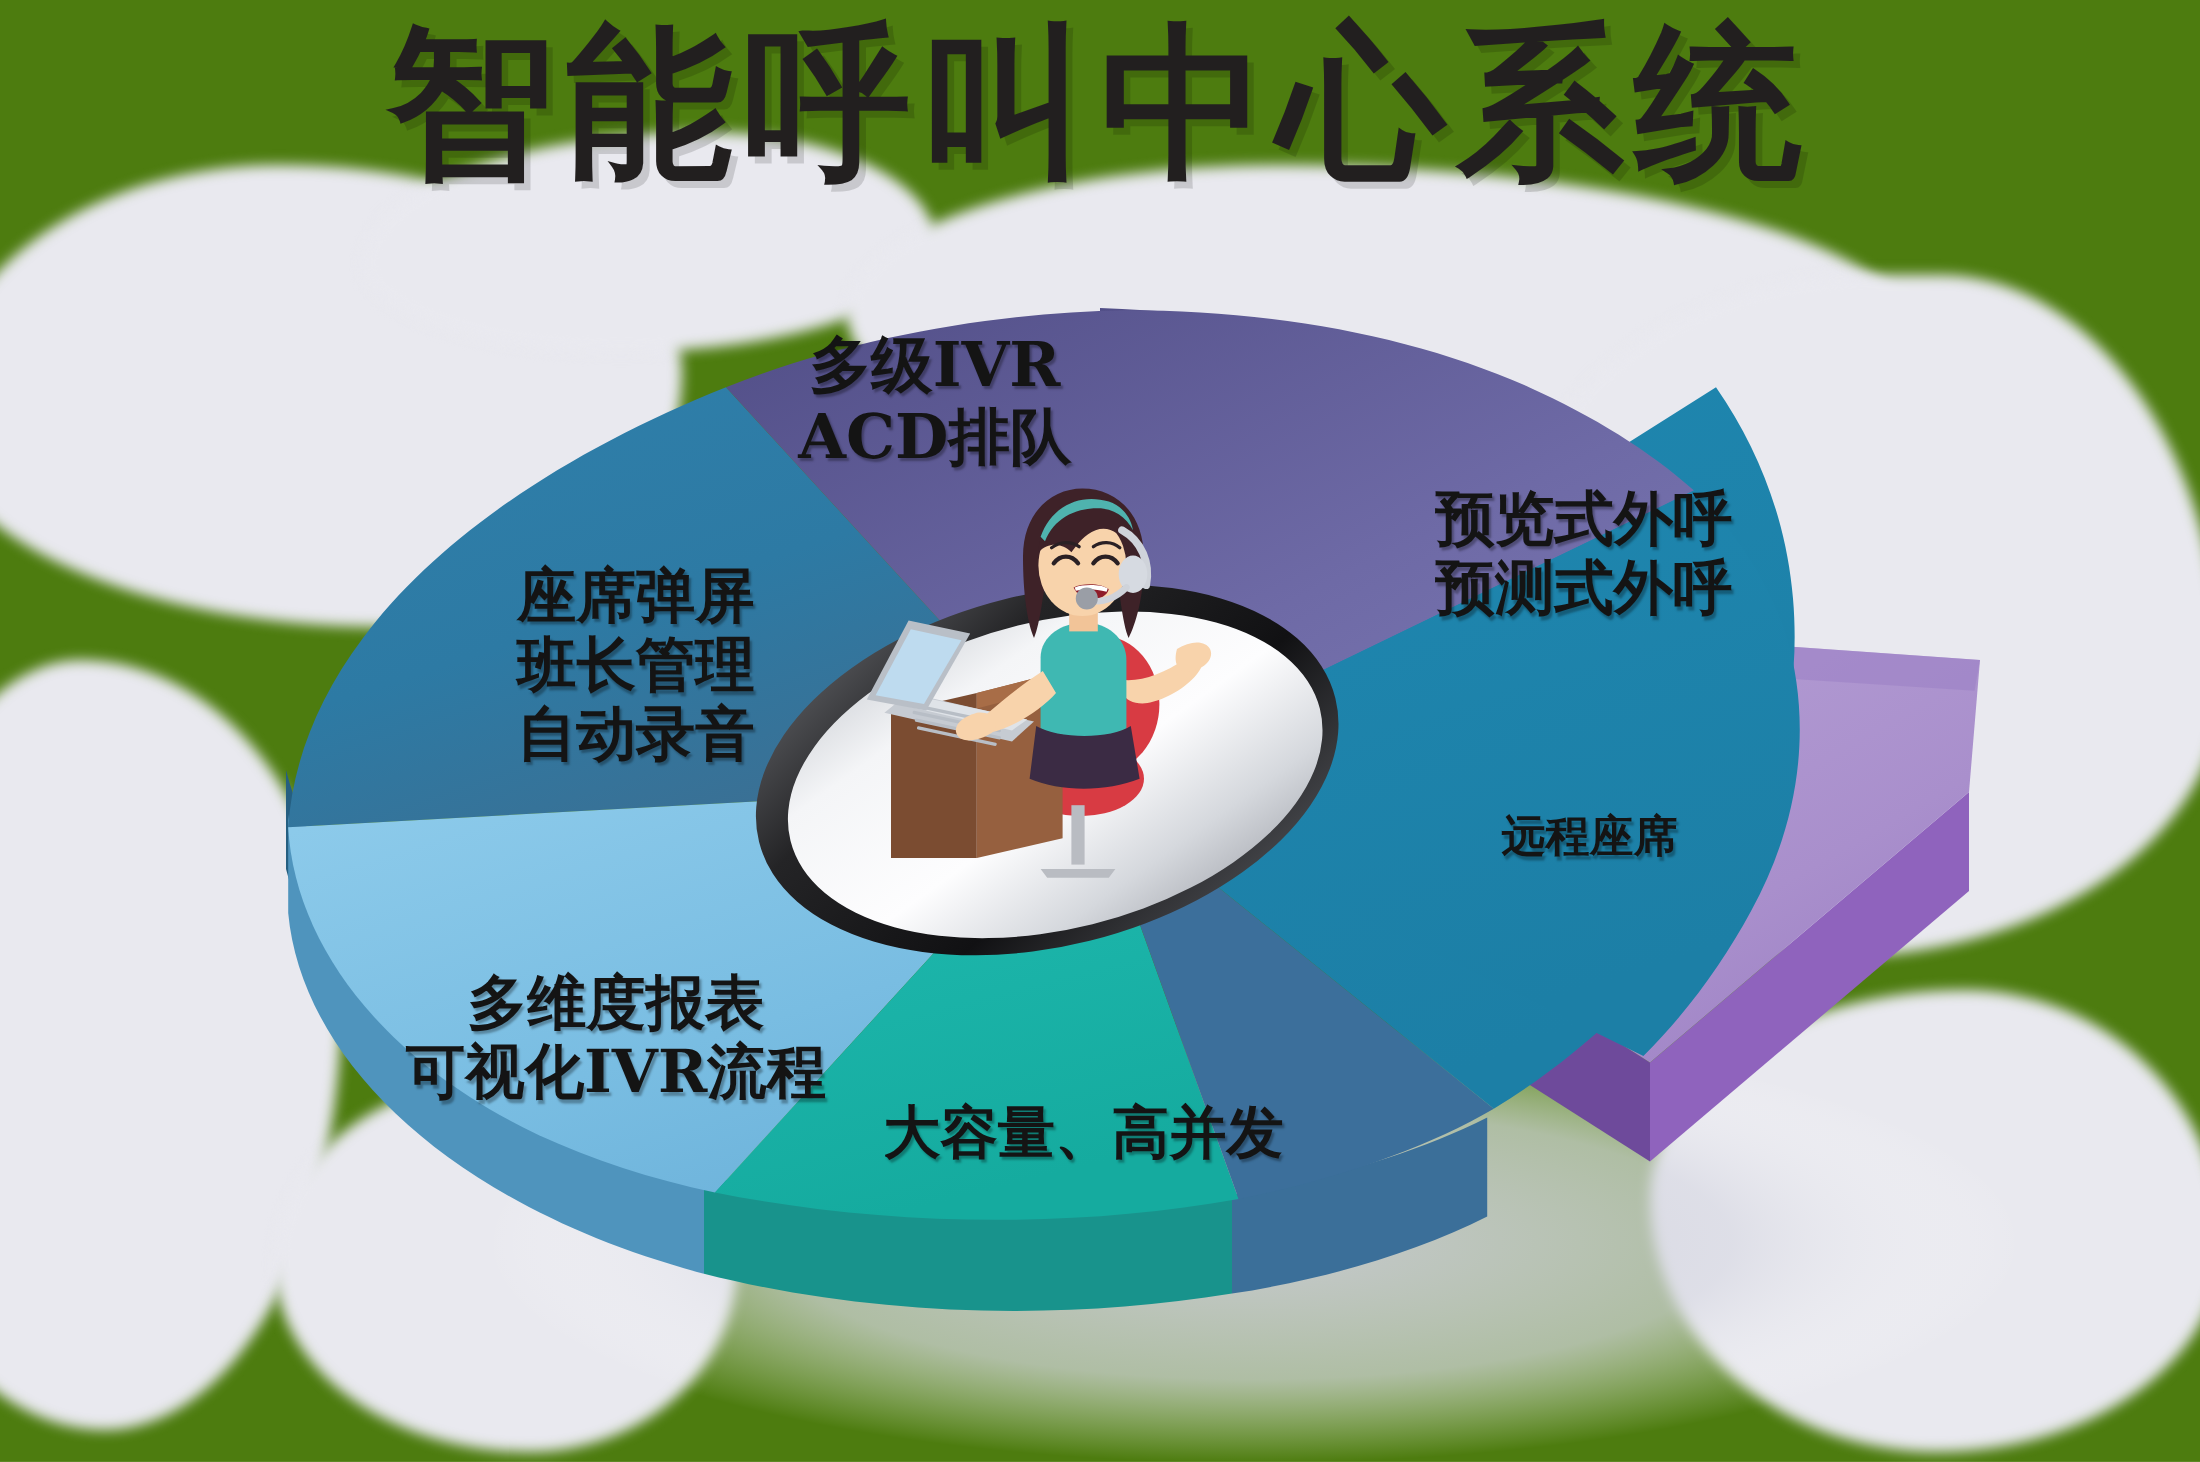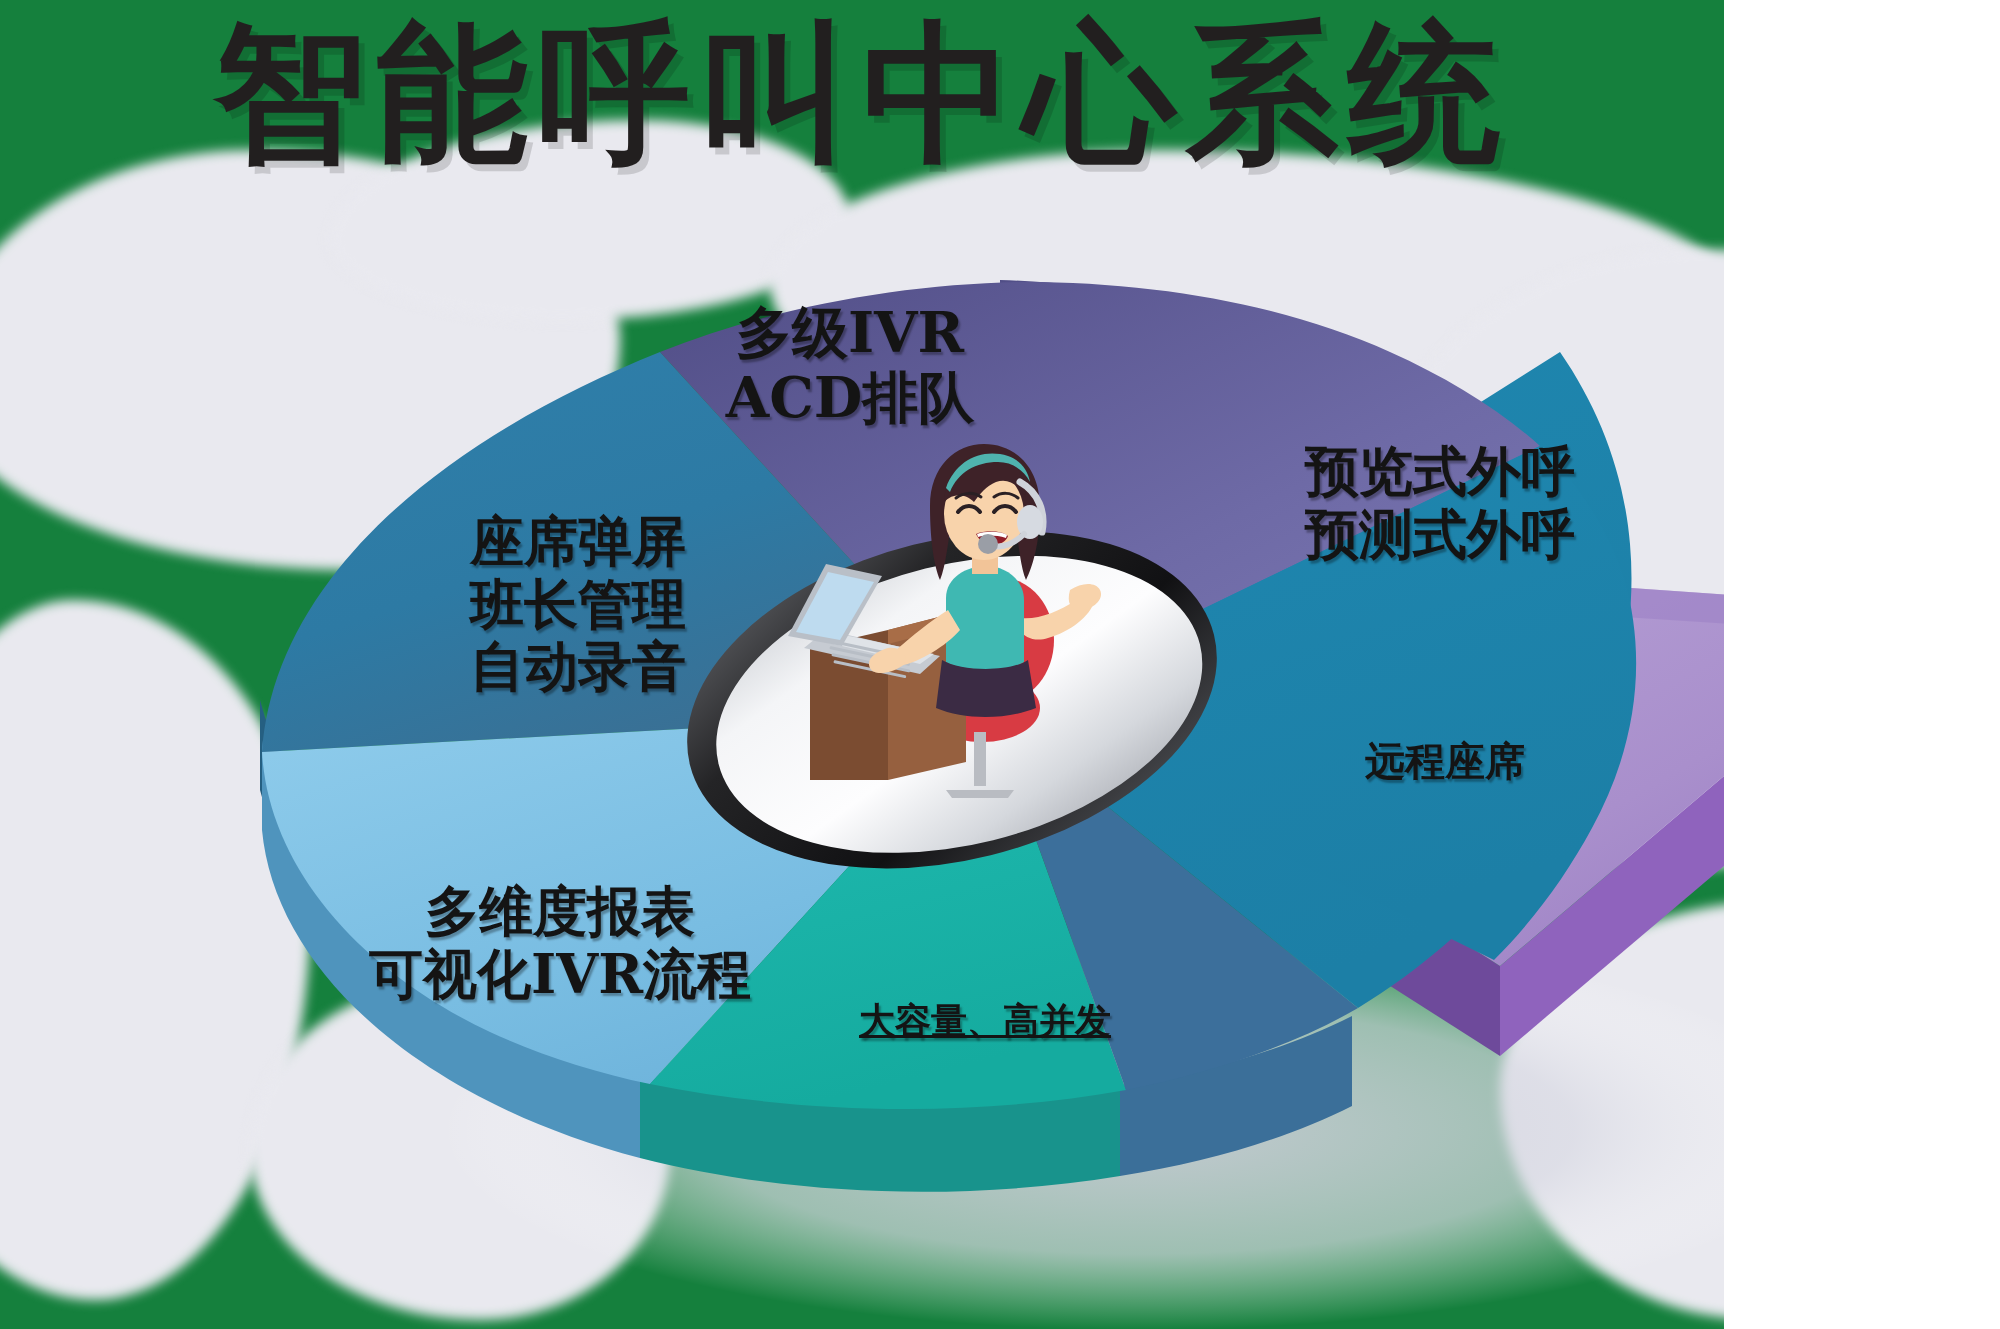--- a/index.html
+++ b/index.html
@@ -4,23 +4,23 @@
 <style>
   html, body {
     margin: 0; padding: 0;
     width: 2000px; height: 1329px;
     overflow: hidden;
     background: #ffffff;
     font-family: "Liberation Sans", "DejaVu Sans", sans-serif;
   }
   #stage {
     position: relative;
-    width: 1724px;
+    width: 2000px;
     height: 1329px;
-    background: #15803d;
+    background: #4d7c0f;
     overflow: hidden;
   }
 
   
   .bg-layer { position:absolute; inset:0; }
   .blob {
     position: absolute;
     background: #e9e9ef;
     border-radius: 48% 52% 44% 56% / 50% 46% 54% 50%;
     filter: blur(6px);
@@ -65,21 +65,21 @@
     white-space: nowrap;
     font-family: "DejaVu Serif", "Liberation Serif", serif;
   }
   .seg-label .ln { display:block; }
 
   #lbl-top    { left: 850px;  top: 300px;  font-size: 56px; transform: translateX(-50%); }
   #lbl-right  { left: 1440px; top: 440px;  font-size: 54px; transform: translateX(-50%); }
   #lbl-remote { left: 1445px; top: 738px;  font-size: 40px; transform: translateX(-50%); }
   #lbl-left   { left: 578px;  top: 510px;  font-size: 54px; transform: translateX(-50%); }
   #lbl-bl     { left: 560px;  top: 880px;  font-size: 54px; transform: translateX(-50%); }
-  #lbl-bottom { left: 985px;  top: 1000px; font-size: 36px; transform: translateX(-50%); text-decoration: underline; }
+  #lbl-bottom { left: 985px;  top: 1000px; font-size: 52px; transform: translateX(-50%); }
 
   
   #agent { position:absolute; left:770px; top:440px; width:420px; height:360px; z-index:36; }
 </style>
 </head>
 <body>
 
 <div id="stage">
 
   <div class="bg-layer">

